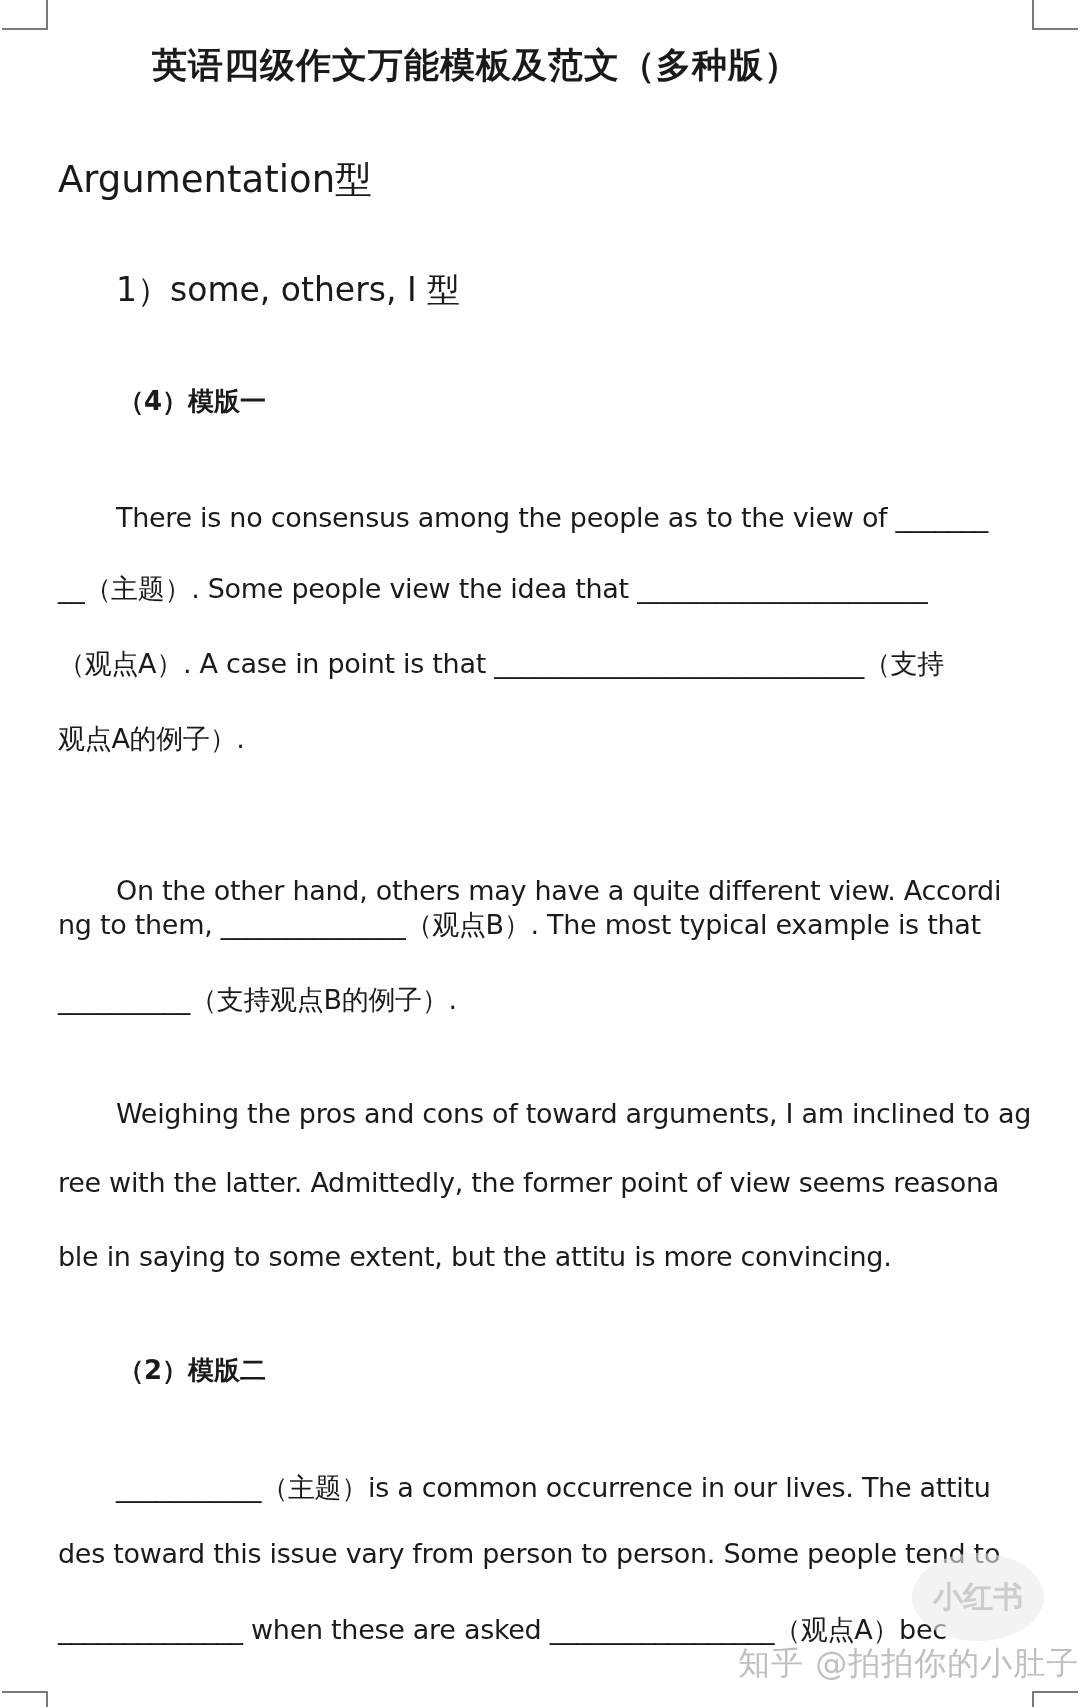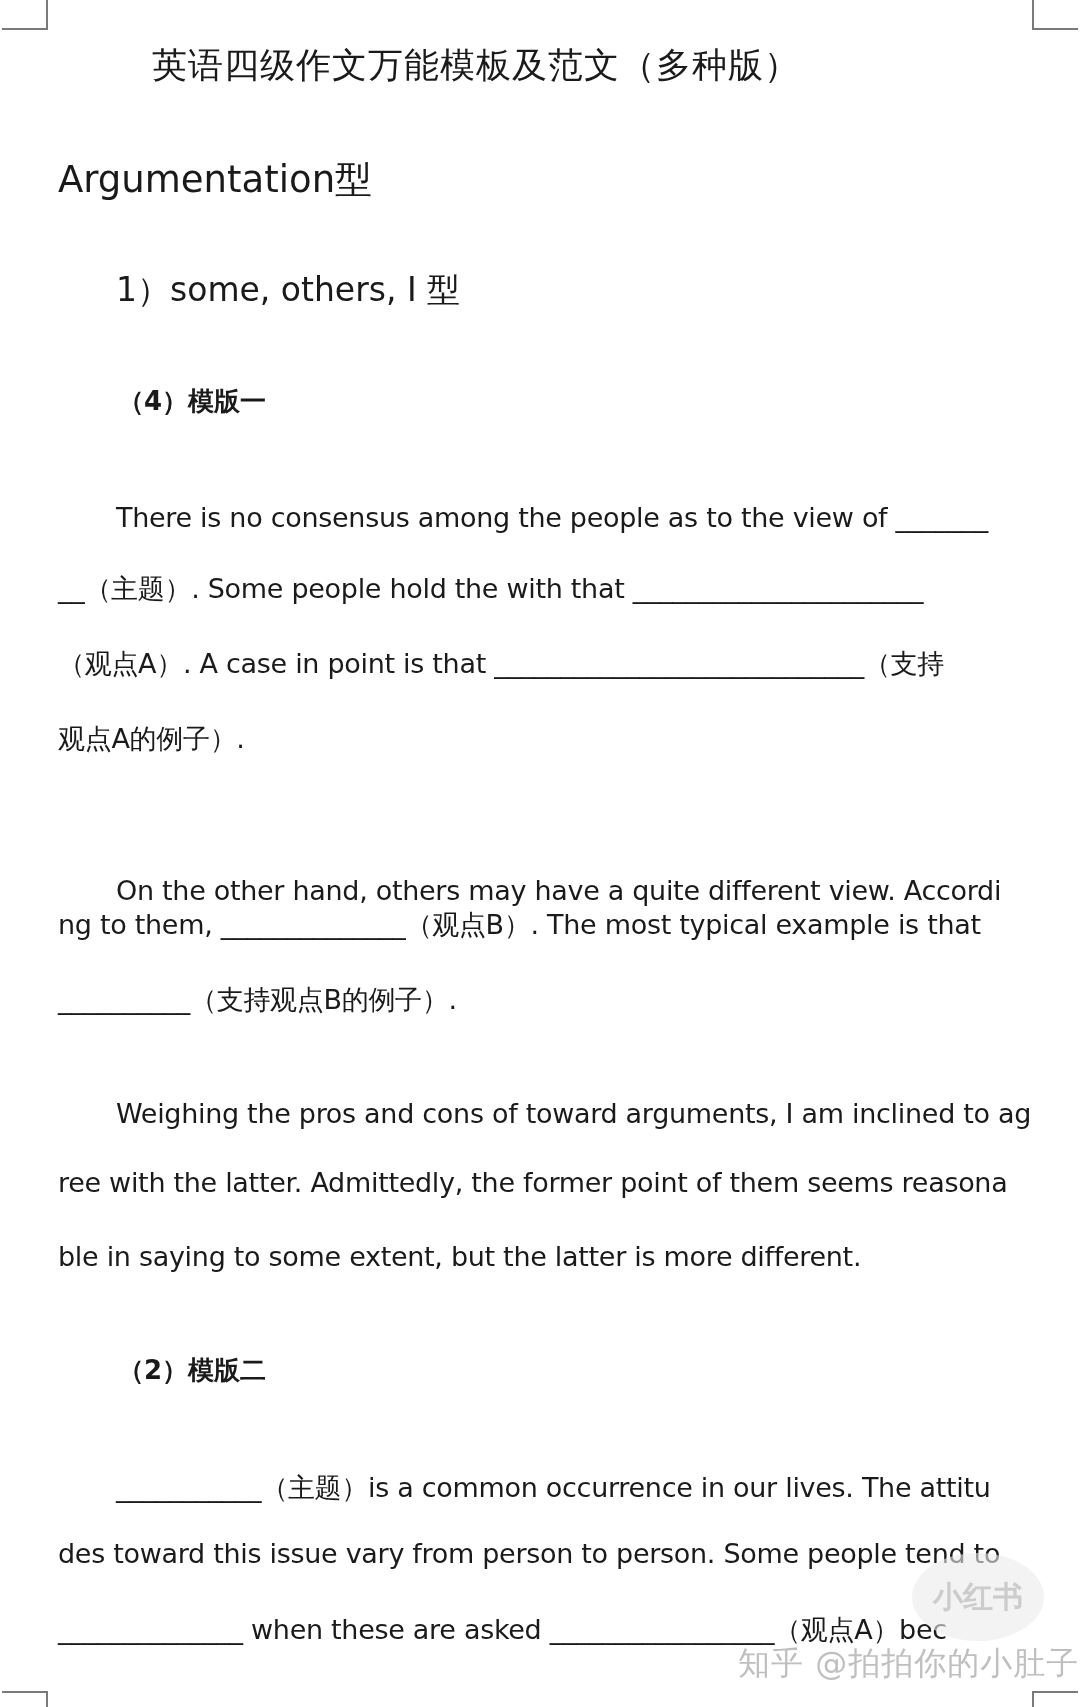--- a/index.html
+++ b/index.html
@@ -7,21 +7,21 @@
       width:1080px; height:1707px; background:#ffffff; position:relative; overflow:hidden;
       font-family: "DejaVu Sans", "Liberation Sans", sans-serif; color:#1a1a1a;
     }
     .corner { position:absolute; border-color:#7a7a7a; border-style:solid; width:44px; height:28px; }
     .c-tl { left:2px; top:0; border-width:0 2px 2px 0; }
     .c-tr { right:2px; top:0; border-width:0 0 2px 2px; }
     .c-bl { left:2px; bottom:0; border-width:2px 2px 0 0; height:14px; }
     .c-br { right:2px; bottom:0; border-width:2px 0 0 2px; height:14px; }
 
     .title { position:absolute; top:42px; left:0; width:952px; text-align:center;
-      font-size:35px; font-weight:normal; letter-spacing:1px; }
+      font-size:35px; font-weight:bold; letter-spacing:1px; }
     .h1 { position:absolute; left:58px; top:155px; font-size:37px; font-weight:normal; }
     .h2 { position:absolute; left:116px; top:268px; font-size:33px;text-align:center; }
     .h3 { position:absolute; left:118px; top:384px; font-size:26px; font-weight:bold; }
 
     .line { position:absolute; left:58px; font-size:27px; white-space:nowrap; letter-spacing:-0.3px; }
     .indent { left:116px;margin-top:6px; }
 
     .watermark-badge { position:absolute; left:912px; top:1553px; width:132px; height:88px;
       border-radius:50%; background:rgba(235,235,235,0.6); color:rgba(200,200,200,0.9);
       font-size:30px; font-weight:bold; display:flex; align-items:center; justify-content:center; }
@@ -35,31 +35,31 @@
 <div class="corner c-tr"></div>
 <div class="corner c-bl"></div>
 <div class="corner c-br"></div>
 
 <div class="title">英语四级作文万能模板及范文（多种版）</div>
 <div class="h1">Argumentation型</div>
 <div class="h2">1）some, others, I  型</div>
 <div class="h3" style="top:384px">（4）模版一</div>
 
 <div class="line indent" style="top:496px">There is no consensus among the people as to the view of _______</div>
-<div class="line" style="top:571px">__（主题）. Some people hold the with that ______________________</div>
+<div class="line" style="top:571px">__（主题）. Some people view the idea that ______________________</div>
 <div class="line" style="top:646px">（观点A）. A case in point is that ____________________________（支持</div>
 <div class="line" style="top:721px">观点A的例子）.</div>
 
 <div class="line indent" style="top:869px">On the other hand, others may have a quite different view. Accordi</div>
 <div class="line" style="top:907px">ng to them, ______________（观点B）. The most typical example is that</div>
 <div class="line" style="top:982px">__________（支持观点B的例子）.</div>
 
 <div class="line indent" style="top:1092px">Weighing the pros and cons of toward arguments, I am inclined to ag</div>
-<div class="line" style="top:1167px">ree with the latter. Admittedly, the former point of them seems reasona</div>
-<div class="line" style="top:1241px">ble in saying to some extent, but the latter is more different.</div>
+<div class="line" style="top:1167px">ree with the latter. Admittedly, the former point of view seems reasona</div>
+<div class="line" style="top:1241px">ble in saying to some extent, but the attitu is more convincing.</div>
 
 <div class="h3" style="top:1353px">（2）模版二</div>
 
 <div class="line indent" style="top:1464px">___________（主题）is a common occurrence in our lives. The attitu</div>
 <div class="line" style="top:1538px">des toward this issue vary from person to person. Some people tend to</div>
 <div class="line" style="top:1612px">______________ when these are asked _________________（观点A）bec</div>
 
 <div class="watermark-badge">小红书</div>
 <div class="watermark-text">知乎 @拍拍你的小肚子</div>
 

